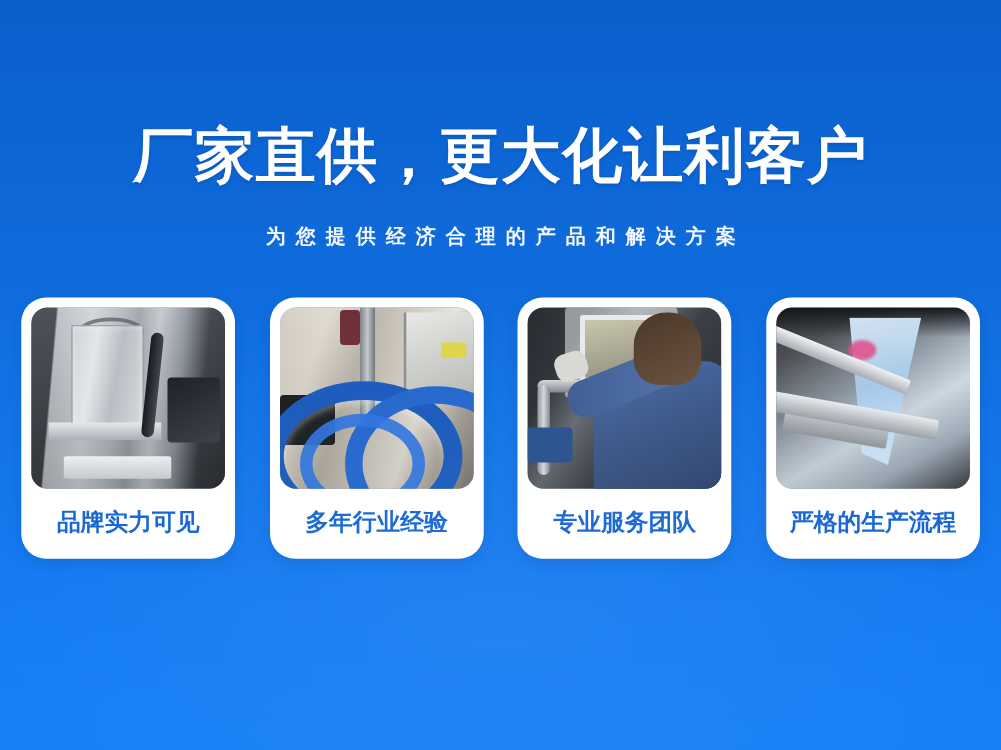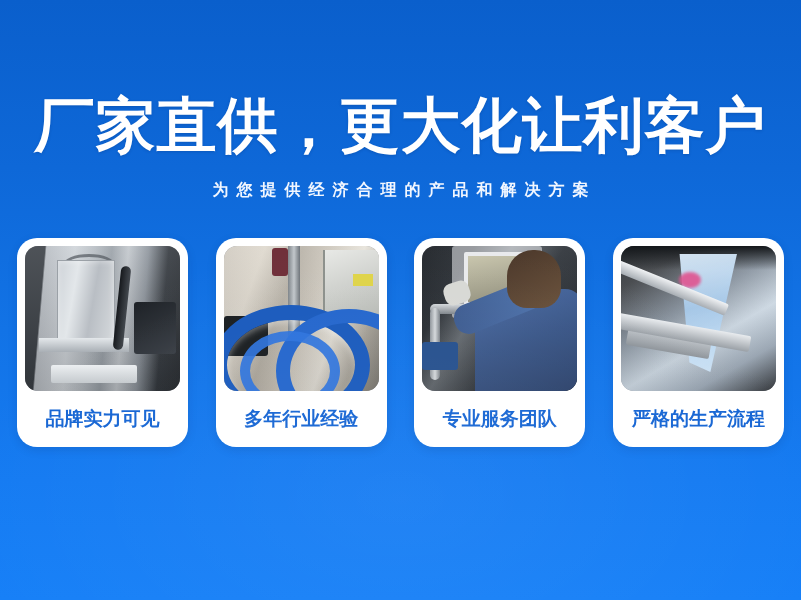--- a/index.html
+++ b/index.html
@@ -37,21 +37,21 @@
   .headline-wrap {
     position: absolute;
     top: 98px;
     left: 0;
     width: 801px;
     text-align: center;
   }
 
   .headline {
     display: block;
-    font-size: 60px;
+    font-size: 48px;
     line-height: 56px;
     font-weight: bold;
     color: #ffffff;
     letter-spacing: 1px;
     white-space: nowrap;
     text-shadow: 0 1px 3px rgba(0, 35, 90, 0.22);
     font-family: Liberation Serif, serif;
   }
 
   .subheadline {

